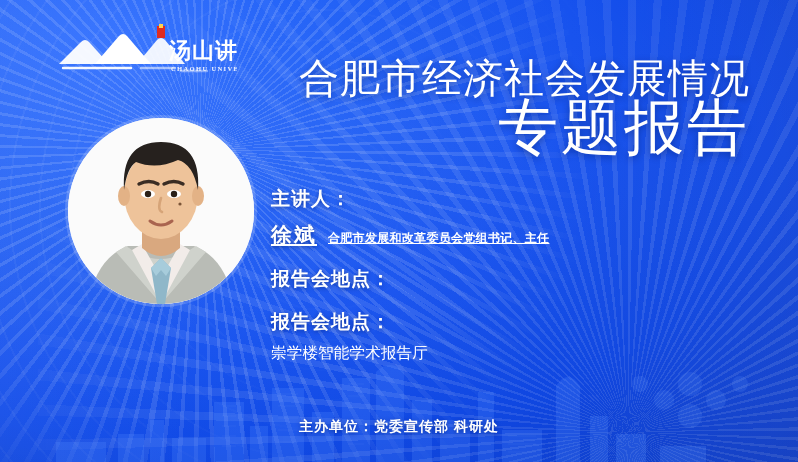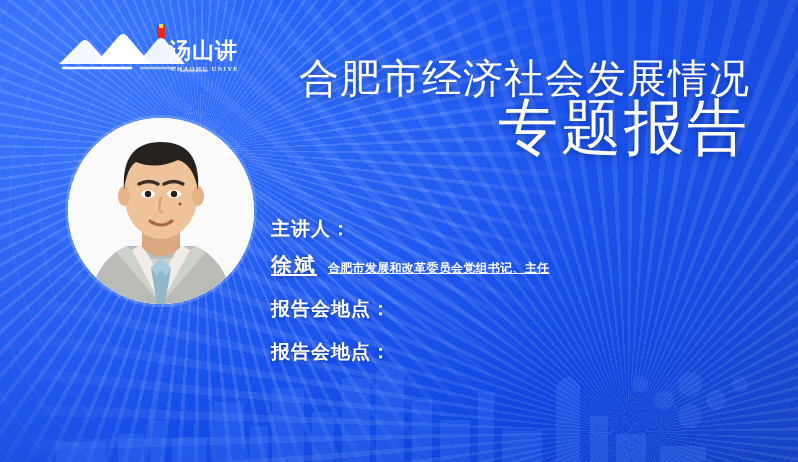--- a/index.html
+++ b/index.html
@@ -86,21 +86,21 @@
     position:absolute; right:48px; top:58px;
     width:530px; text-align:right;
     color:#fff; font-weight:normal; line-height:1;
     text-shadow:0 2px 7px rgba(2,22,86,.45);
     letter-spacing:1px;
   }
   .hl-1{ font-size:40px; }
   .hl-2{ font-size:60px; letter-spacing:3px; }
 
   
-  .info{ position:absolute; left:271px; top:186px; color:#fff;margin-top:30px; }
+  .info{ position:absolute; left:271px; top:186px; color:#fff; }
   .info .label{
     font-size:19px; font-weight:bold; letter-spacing:1px;
     text-shadow:0 1px 4px rgba(2,22,86,.5);
   }
   .speaker-row{ display:flex; align-items:baseline; margin-top:9px;text-decoration:underline; }
   .speaker-name{ font-size:21px; font-weight:bold; letter-spacing:2px; text-shadow:0 1px 4px rgba(2,22,86,.5); }
   .speaker-title{ font-size:12px; font-weight:bold; margin-left:11px; letter-spacing:.3px; }
   .row-gap{ margin-top:17px; }
   .value{ font-size:15.5px; margin-top:8px; letter-spacing:.2px; }
 
@@ -226,16 +226,18 @@
   <div class="info">
     <div class="label">主讲人：</div>
     <div class="speaker-row">
       <span class="speaker-name">徐斌</span>
       <span class="speaker-title">合肥市发展和改革委员会党组书记、主任</span>
     </div>
 
     <div class="label row-gap">报告会地点：</div>
 
     <div class="label row-gap">报告会地点：</div>
-  </div>
-
+    <div class="value">崇学楼智能学术报告厅</div>
+  </div>
+
+  <div class="footer">主办单位：党委宣传部  科研处</div>
 
 </div>
 
 </body></html>

